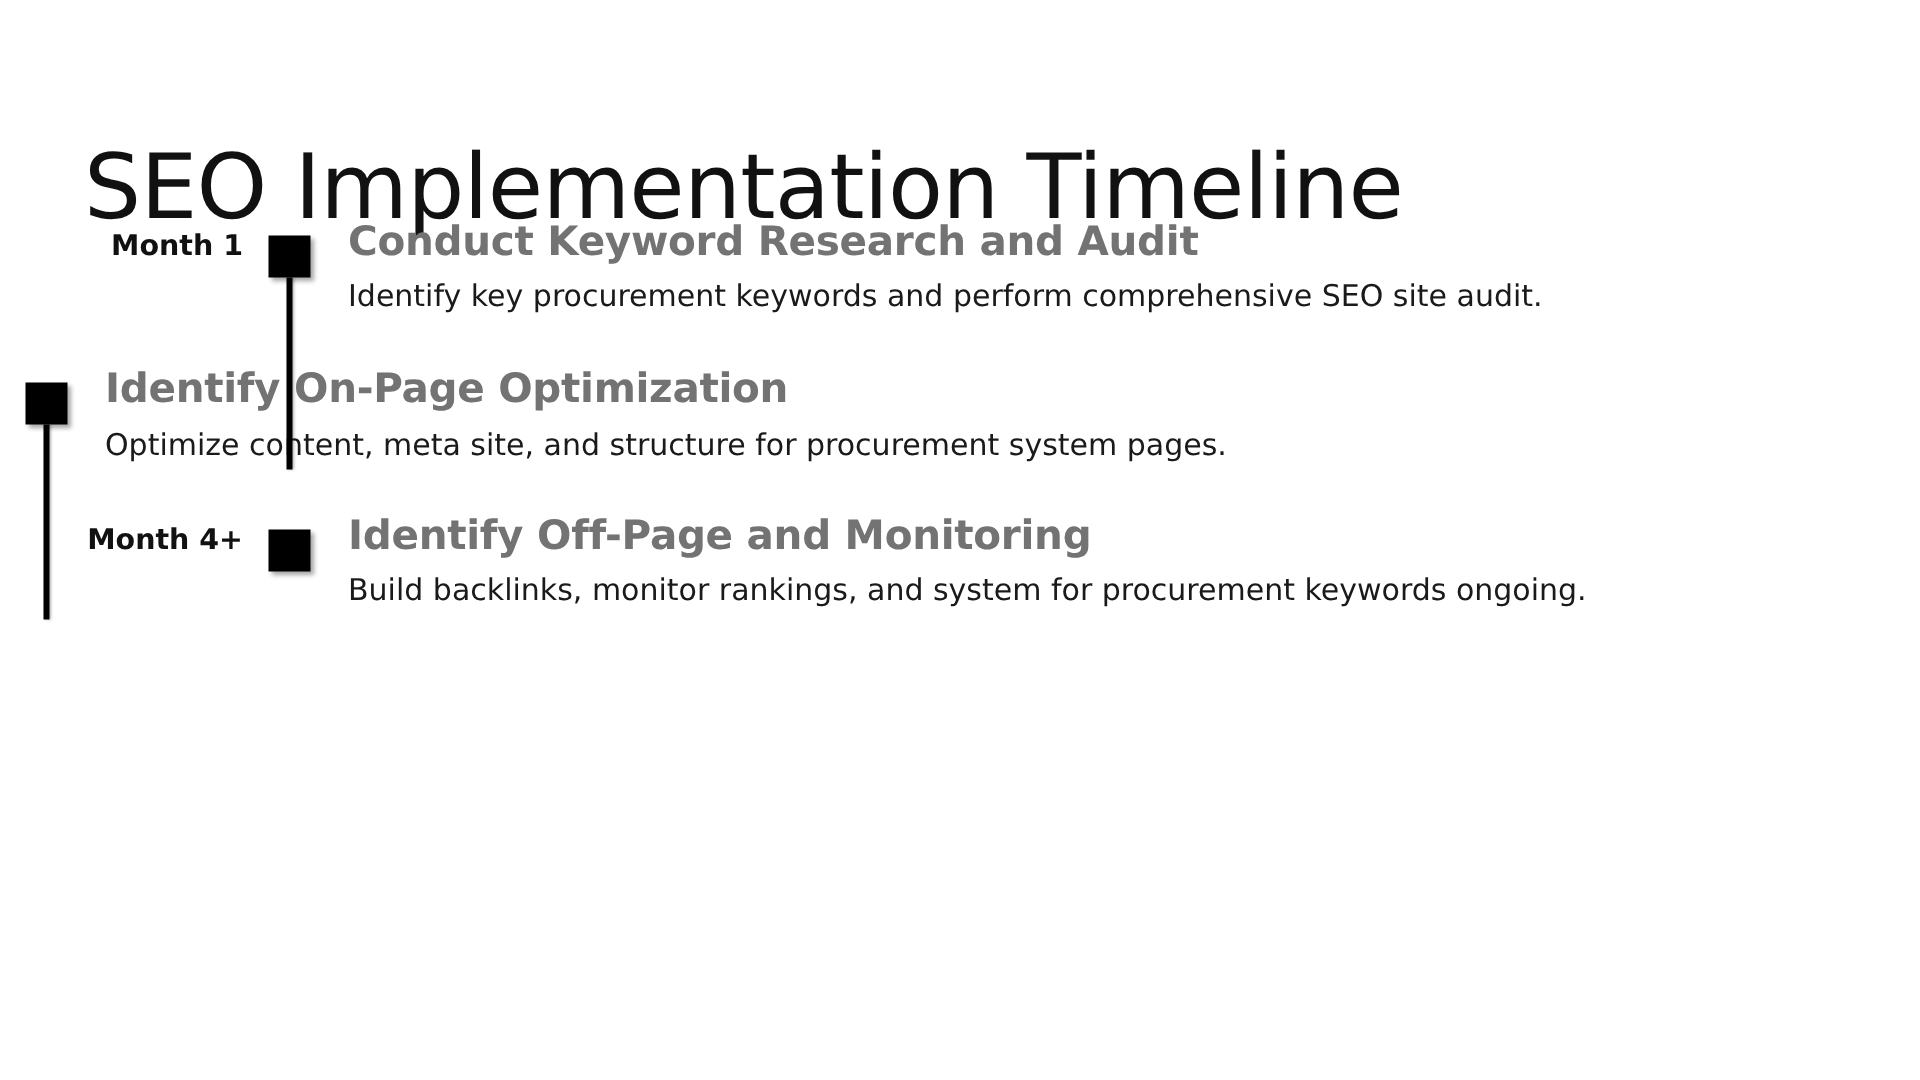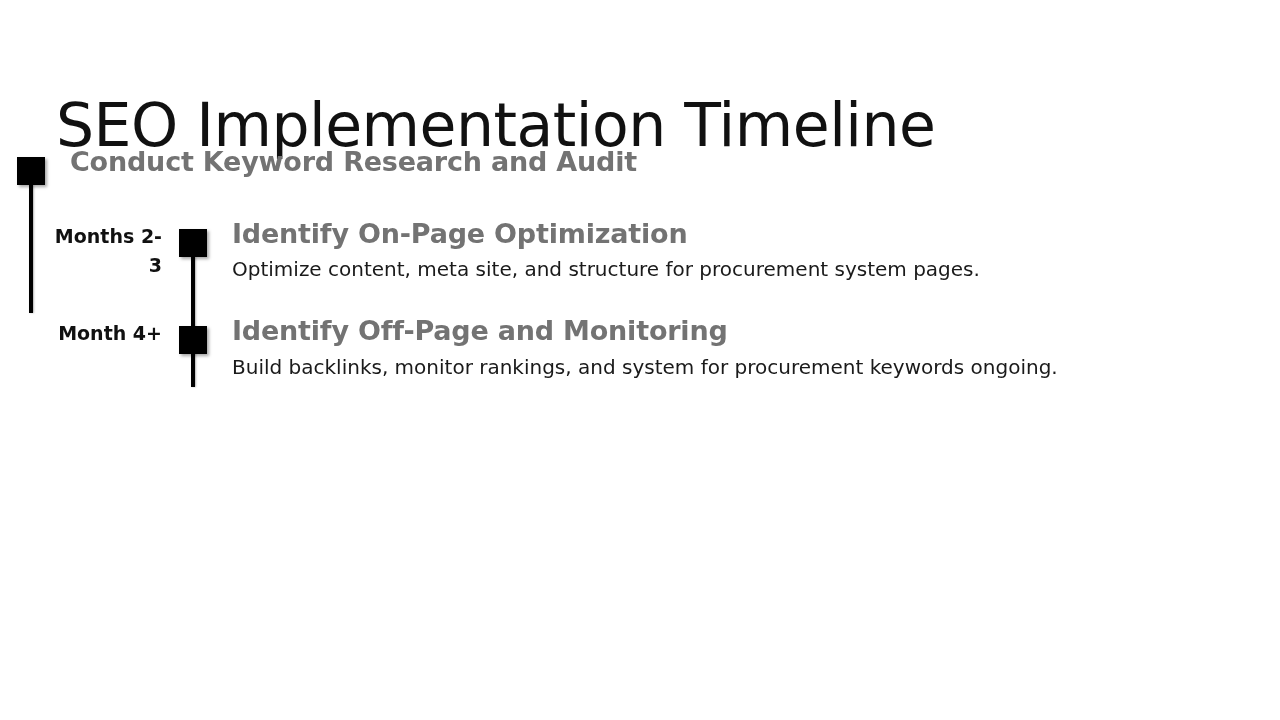--- a/index.html
+++ b/index.html
@@ -130,31 +130,32 @@
 </head>
 <body>
 
 <div class="slide">
 
   <h1 class="slide-title">SEO Implementation Timeline</h1>
 
   <div class="timeline">
 
     <div class="timeline-item item-0">
+      <div class="period-label">Month 1</div>
       <div class="rail">
         <div class="marker"></div>
         <div class="connector len-a"></div>
       </div>
       <div class="content">
         <div class="item-heading">Conduct Keyword Research and Audit</div>
+        <div class="item-desc">Identify key procurement keywords and perform comprehensive SEO site audit.</div>
       </div>
     </div>
 
     <div class="timeline-item item-1">
-      <div class="period-label">Months 2-3</div>
       <div class="rail">
         <div class="marker"></div>
         <div class="connector len-b"></div>
       </div>
       <div class="content">
         <div class="item-heading">Identify On-Page Optimization</div>
         <div class="item-desc">Optimize content, meta site, and structure for procurement system pages.</div>
       </div>
     </div>
 

